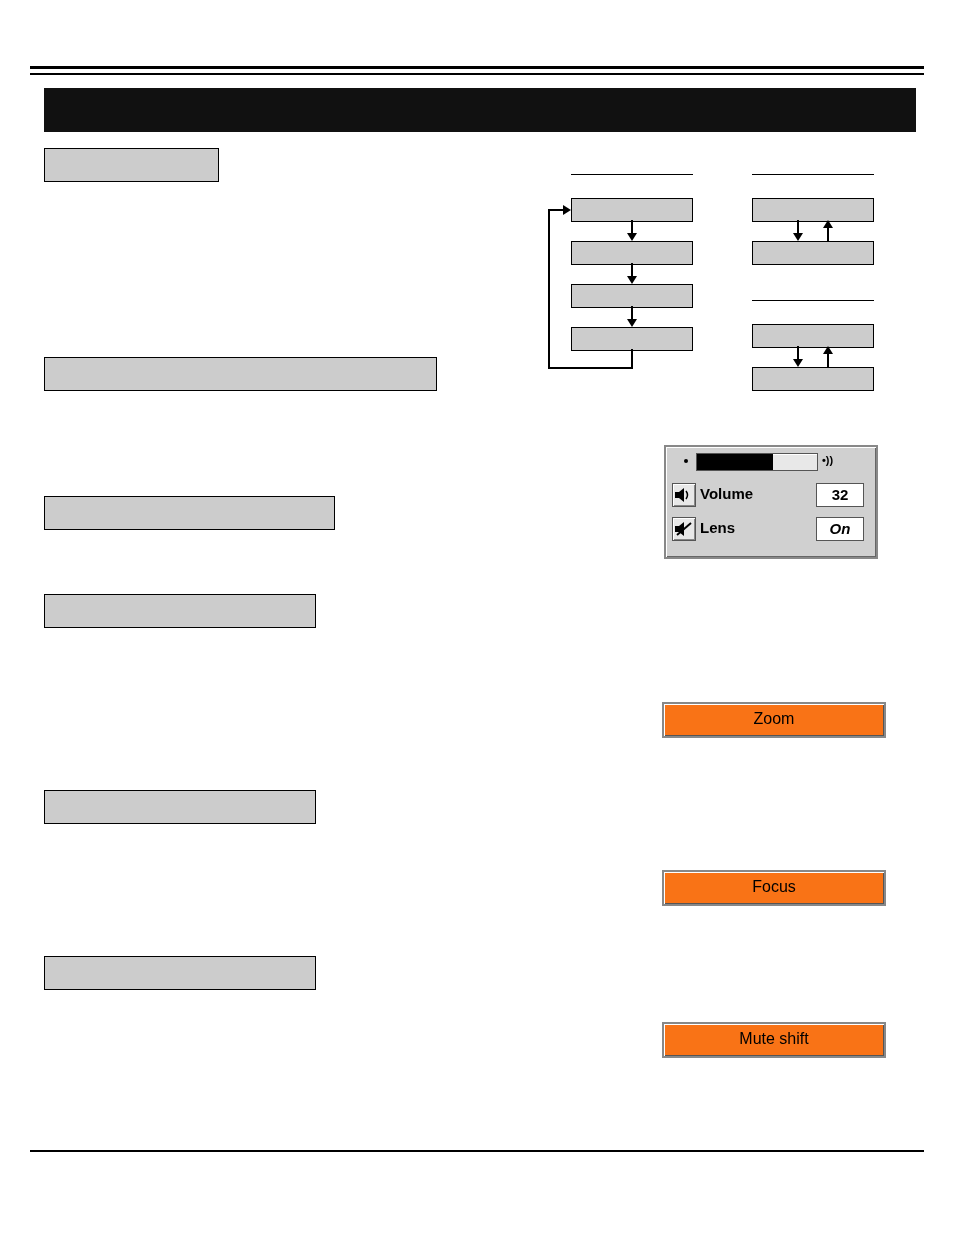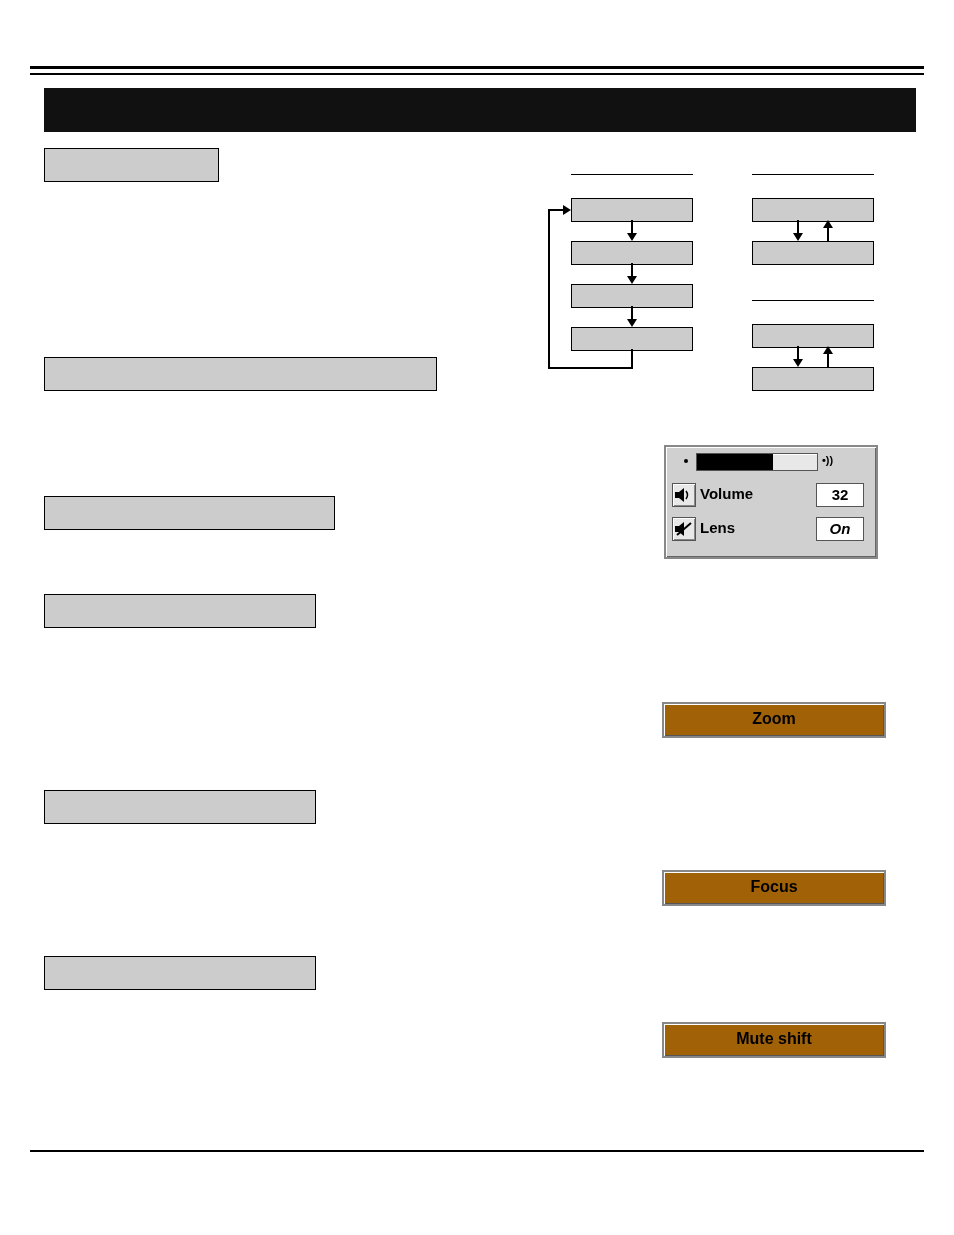--- a/index.html
+++ b/index.html
@@ -120,27 +120,27 @@
   .footer-rule {
     position: absolute;
     left: 30px; right: 30px;
     height: 2px;
     background: #000;
   }
   .ui-button {
     position: absolute;
     width: 220px;
     height: 32px;
-    background: #a16207;
+    background: #f97316;
     border: 2px solid #888;
     box-shadow: inset 1px 1px 0 #fff, inset -1px -1px 0 #555;
     text-align: center;
     line-height: 30px;
     font-size: 16px;
-    font-weight: 700;
+    font-weight: 400;
   }
 </style>
 </head>
 <body>
 
 <div class="page">
 
   <div class="double-rule" style="top:66px;"></div>
   <div class="double-rule r2" style="top:73px;"></div>
 

